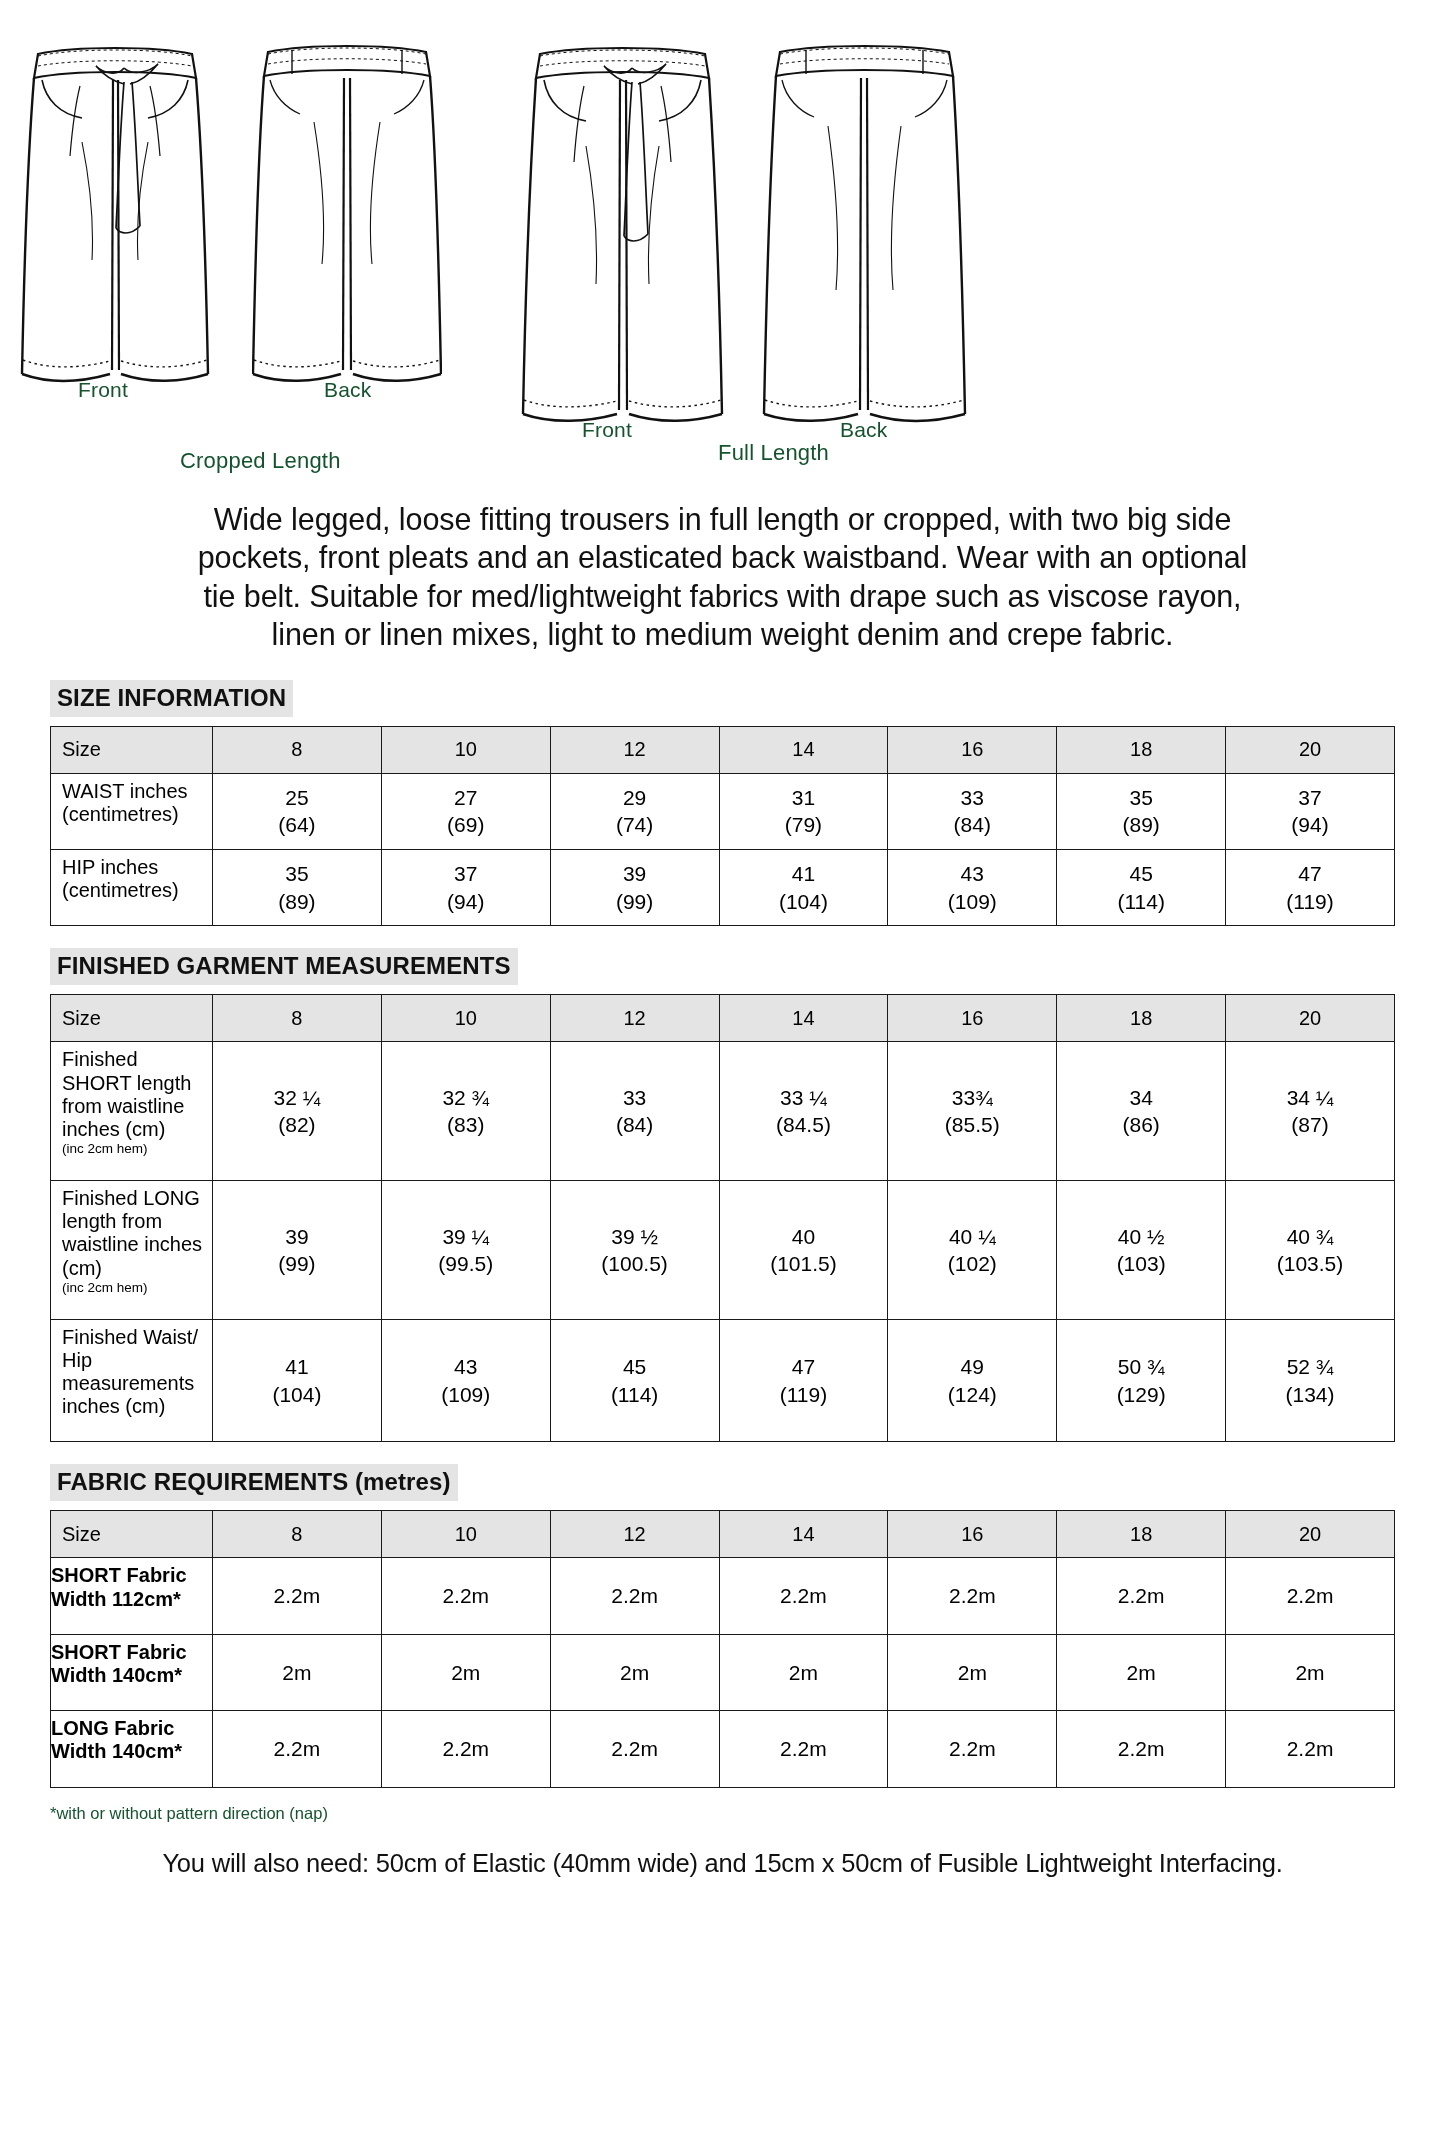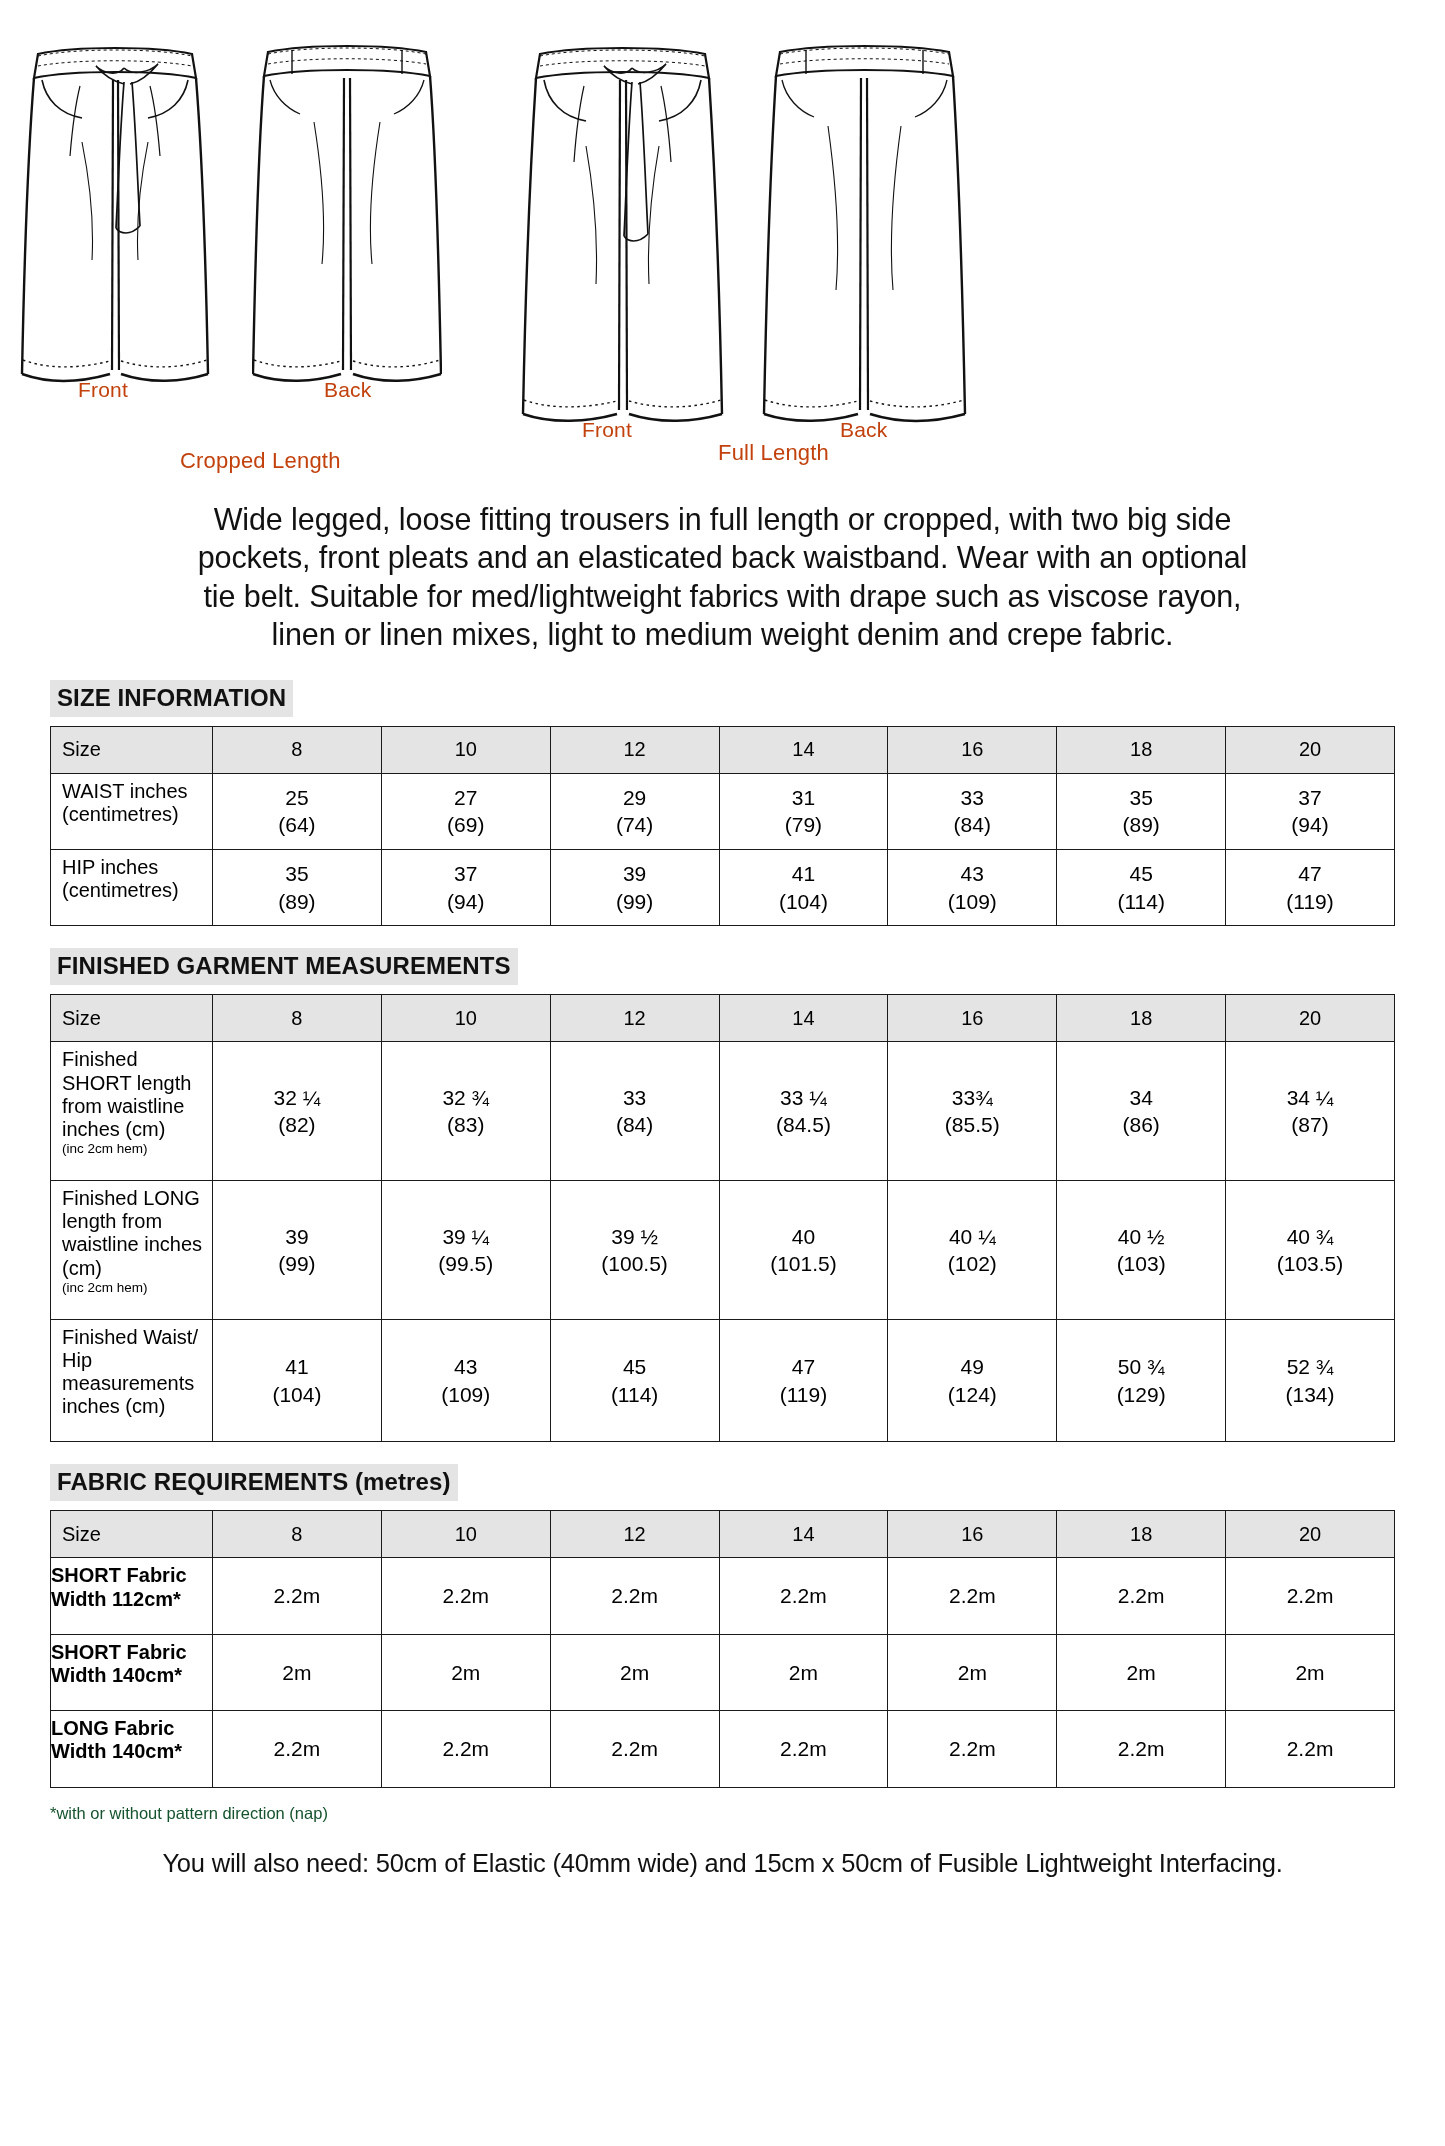--- a/index.html
+++ b/index.html
@@ -19,21 +19,21 @@
   
   .illustrations {
     position: relative;
     width: 1445px;
     height: 490px;
   }
   .fig-group { position: absolute; }
   .fig-caption {
     position: absolute;
     font-size: 21px;
-    color: #c2410c;
+    color: #14532d;
     white-space: nowrap;
     letter-spacing: .2px;
   }
   .fig-caption.big { font-size: 22px; }
 
   svg.tech-draw { display: block; }
   svg.tech-draw path, svg.tech-draw line, svg.tech-draw polyline {
     fill: none;
     stroke: #111;
     vector-effect: non-scaling-stroke;

